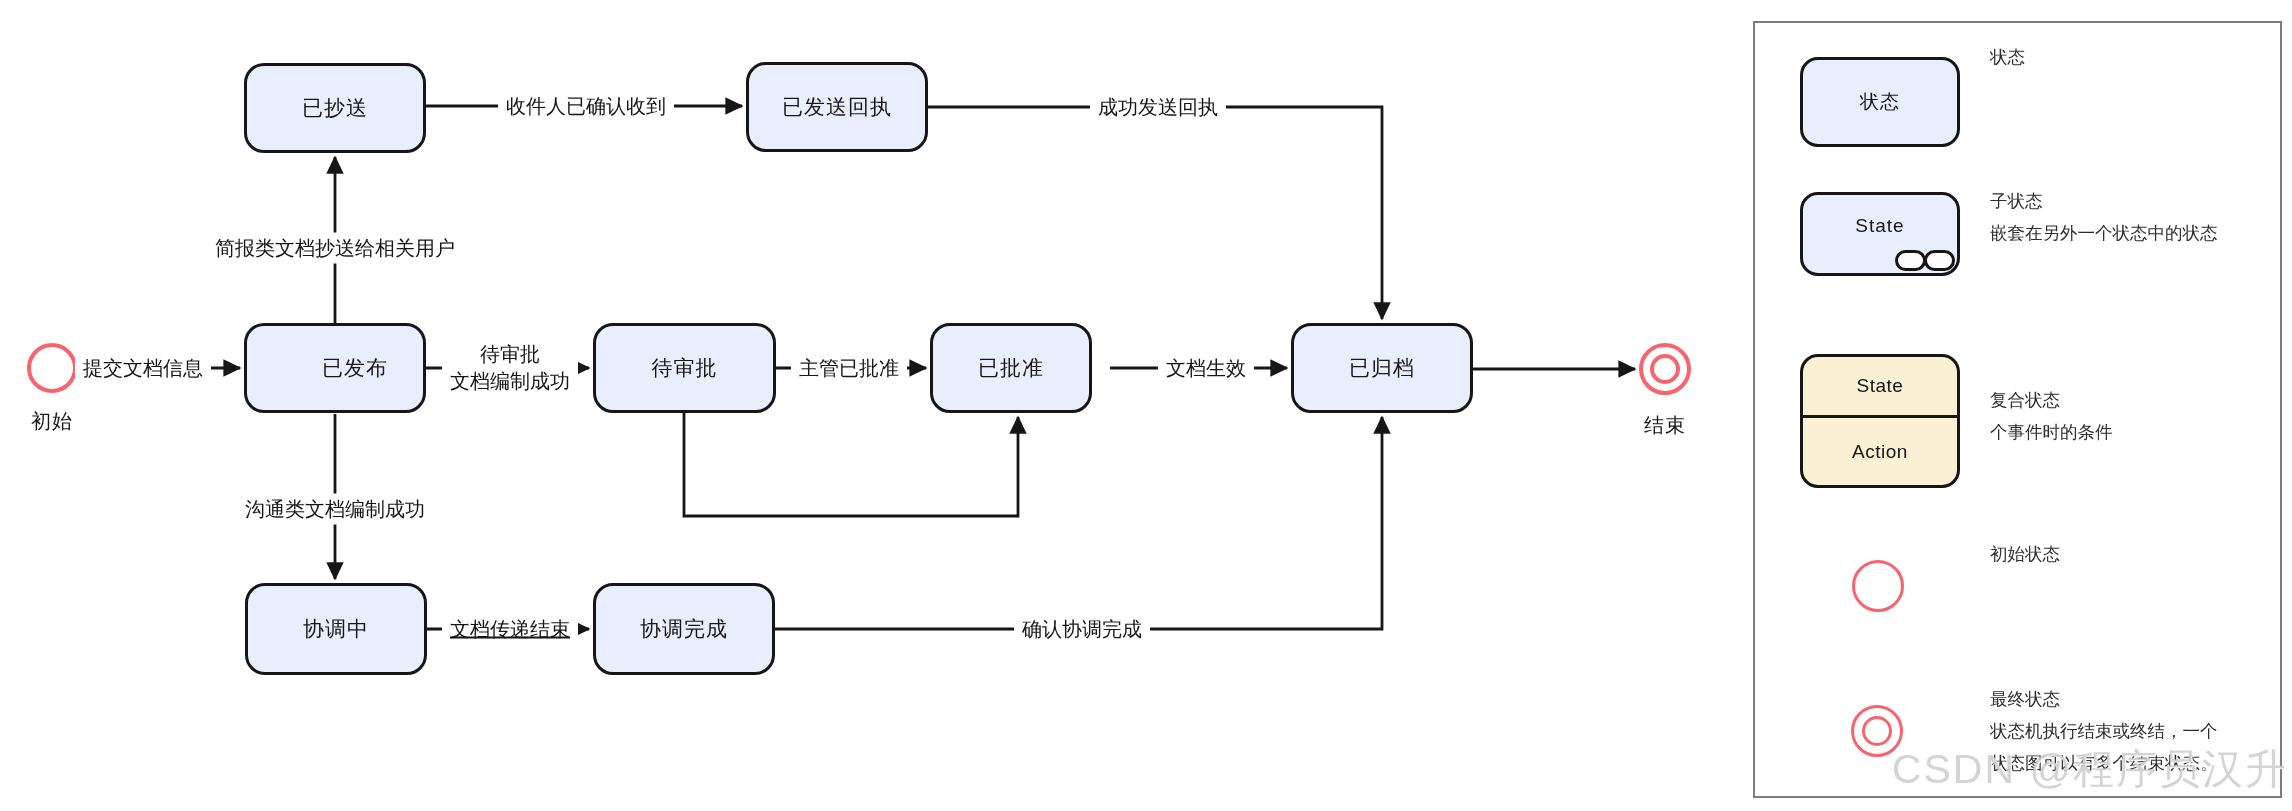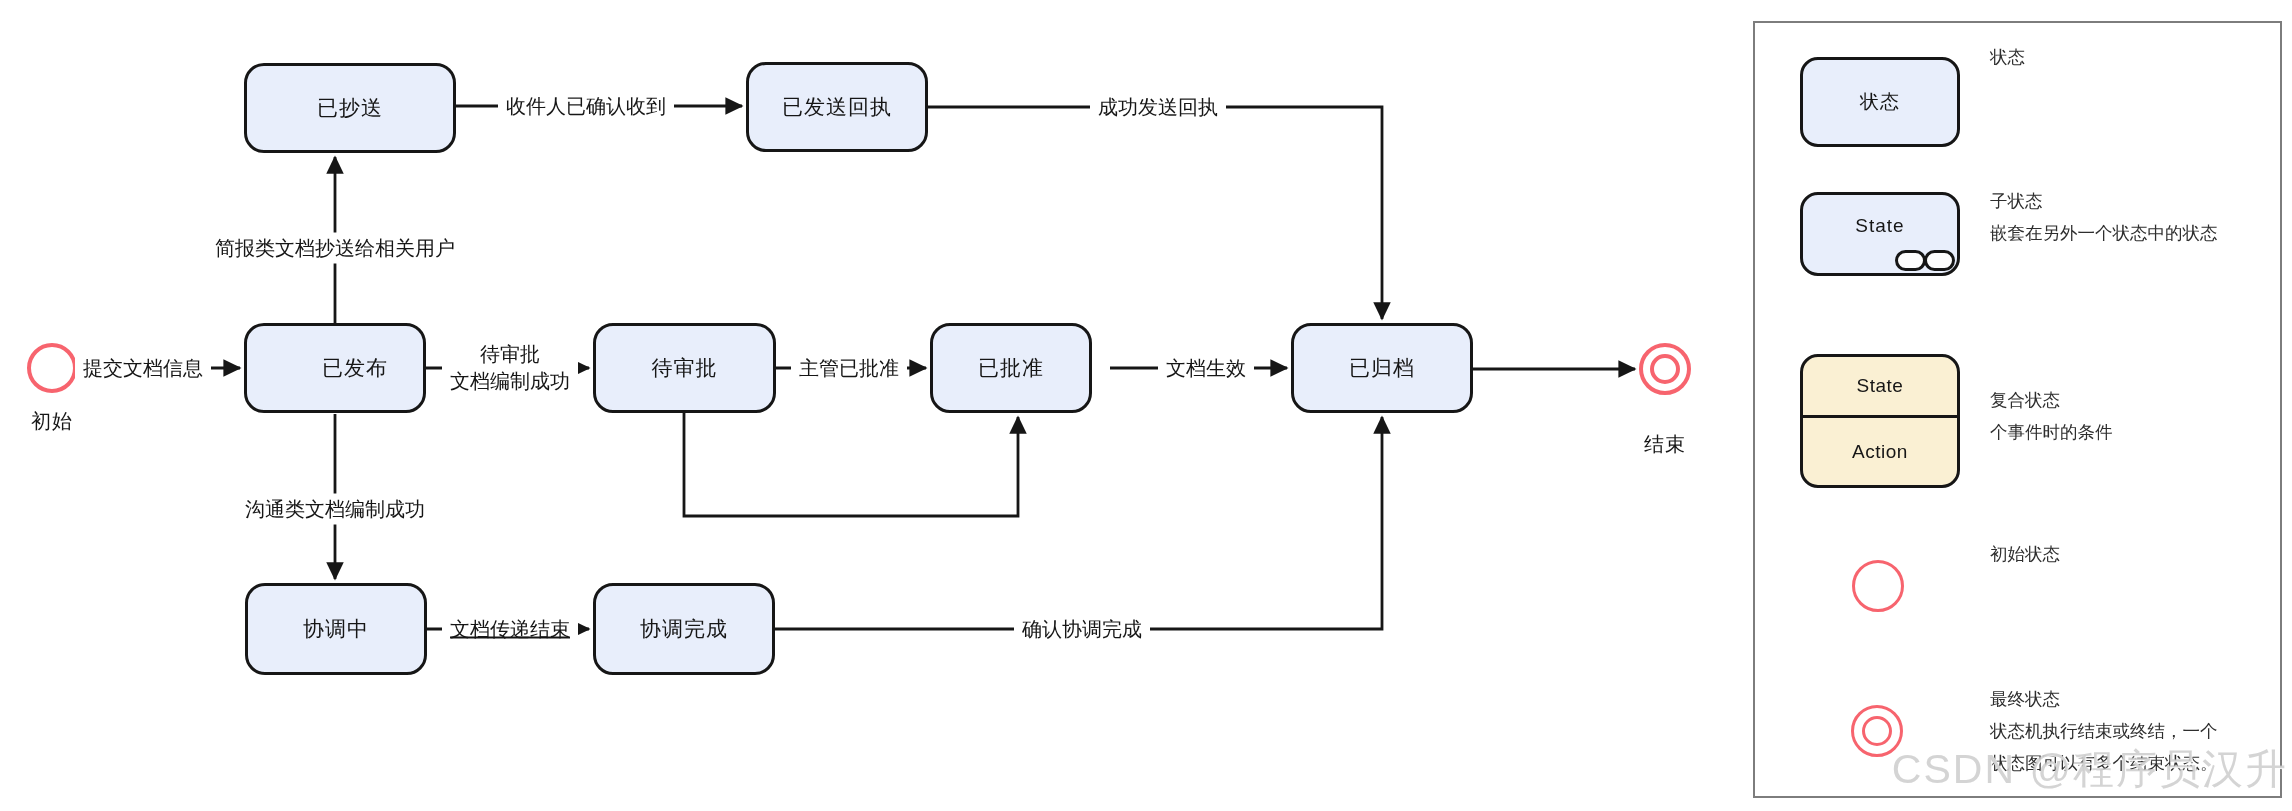--- a/index.html
+++ b/index.html
@@ -78,35 +78,35 @@
     <path d="M776,368 H926" marker-end="url(#arr)"></path>
     <path d="M1110,368 H1287" marker-end="url(#arr)"></path>
     <path d="M684,413 V516 H1018 V417" marker-end="url(#arr)"></path>
     <path d="M335,414 V579" marker-end="url(#arr)"></path>
     <path d="M427,629 H589" marker-end="url(#arr)"></path>
     <path d="M775,629 H1382 V417" marker-end="url(#arr)"></path>
     <path d="M1473,369 H1635" marker-end="url(#arr)"></path>
   </g>
 </svg>
 
-<div class="state-box" style="left:244px;top:63px;width:212px;height:90px;">已抄送</div>
+<div class="state-box" style="left:244px;top:63px;width:182px;height:90px;">已抄送</div>
 <div class="state-box" style="left:746px;top:62px;width:182px;height:90px;">已发送回执</div>
 <div class="state-box" style="left:244px;top:323px;width:182px;height:90px;padding-left:40px;">已发布</div>
 <div class="state-box" style="left:593px;top:323px;width:183px;height:90px;">待审批</div>
 <div class="state-box" style="left:930px;top:323px;width:162px;height:90px;">已批准</div>
 <div class="state-box" style="left:1291px;top:323px;width:182px;height:90px;">已归档</div>
 <div class="state-box" style="left:245px;top:583px;width:182px;height:92px;">协调中</div>
 <div class="state-box" style="left:593px;top:583px;width:182px;height:92px;">协调完成</div>
 
 <div class="circle" style="left:27px;top:343px;width:50px;height:50px;border:4px solid #f7646e;"></div>
 <div class="cap" style="left:52px;top:421px;">初始</div>
 
 <div class="circle" style="left:1639px;top:343px;width:52px;height:52px;border:4px solid #f7646e;"></div>
 <div class="circle" style="left:1650px;top:354px;width:30px;height:30px;border:4px solid #f7646e;"></div>
-<div class="cap" style="left:1665px;top:444px;">结束</div>
+<div class="cap" style="left:1665px;top:425px;">结束</div>
 
 <div class="elabel" style="left:143px;top:368px;">提交文档信息</div>
 <div class="elabel" style="left:335px;top:248px;">简报类文档抄送给相关用户</div>
 <div class="elabel" style="left:586px;top:106px;">收件人已确认收到</div>
 <div class="elabel" style="left:1158px;top:107px;">成功发送回执</div>
 <div class="elabel" style="left:510px;top:368px;">待审批
 文档编制成功</div>
 <div class="elabel" style="left:849px;top:368px;">主管已批准</div>
 <div class="elabel" style="left:1206px;top:368px;">文档生效</div>
 <div class="elabel" style="left:335px;top:509px;">沟通类文档编制成功</div>

